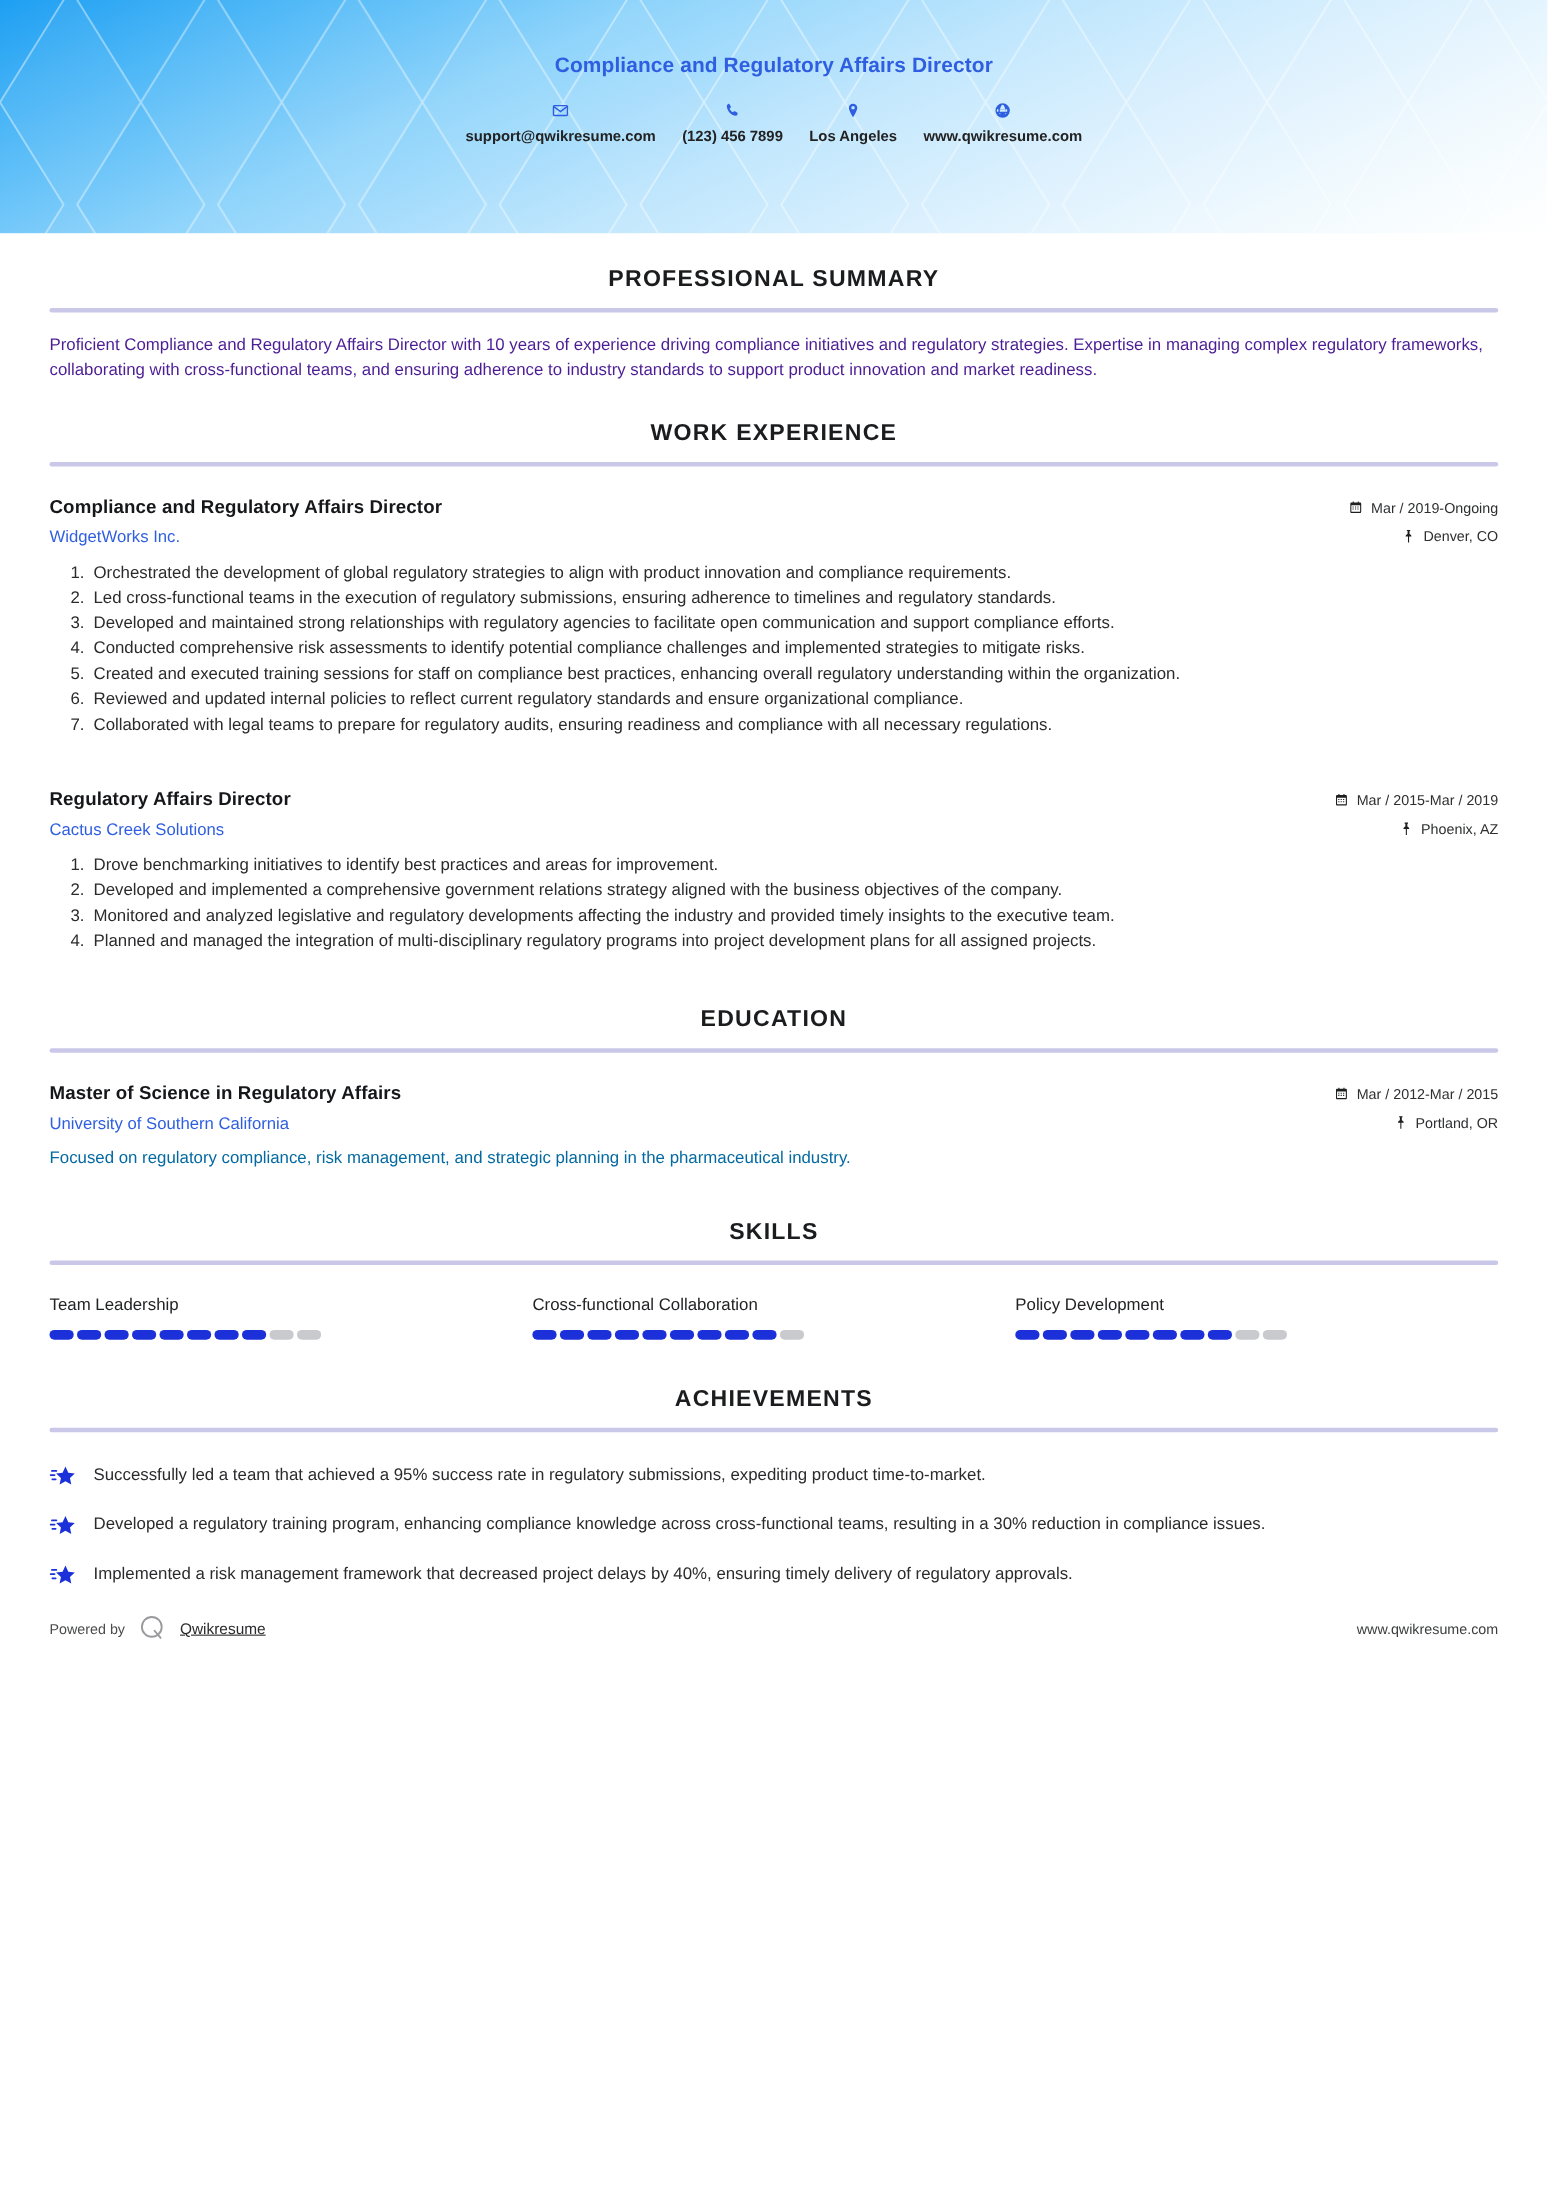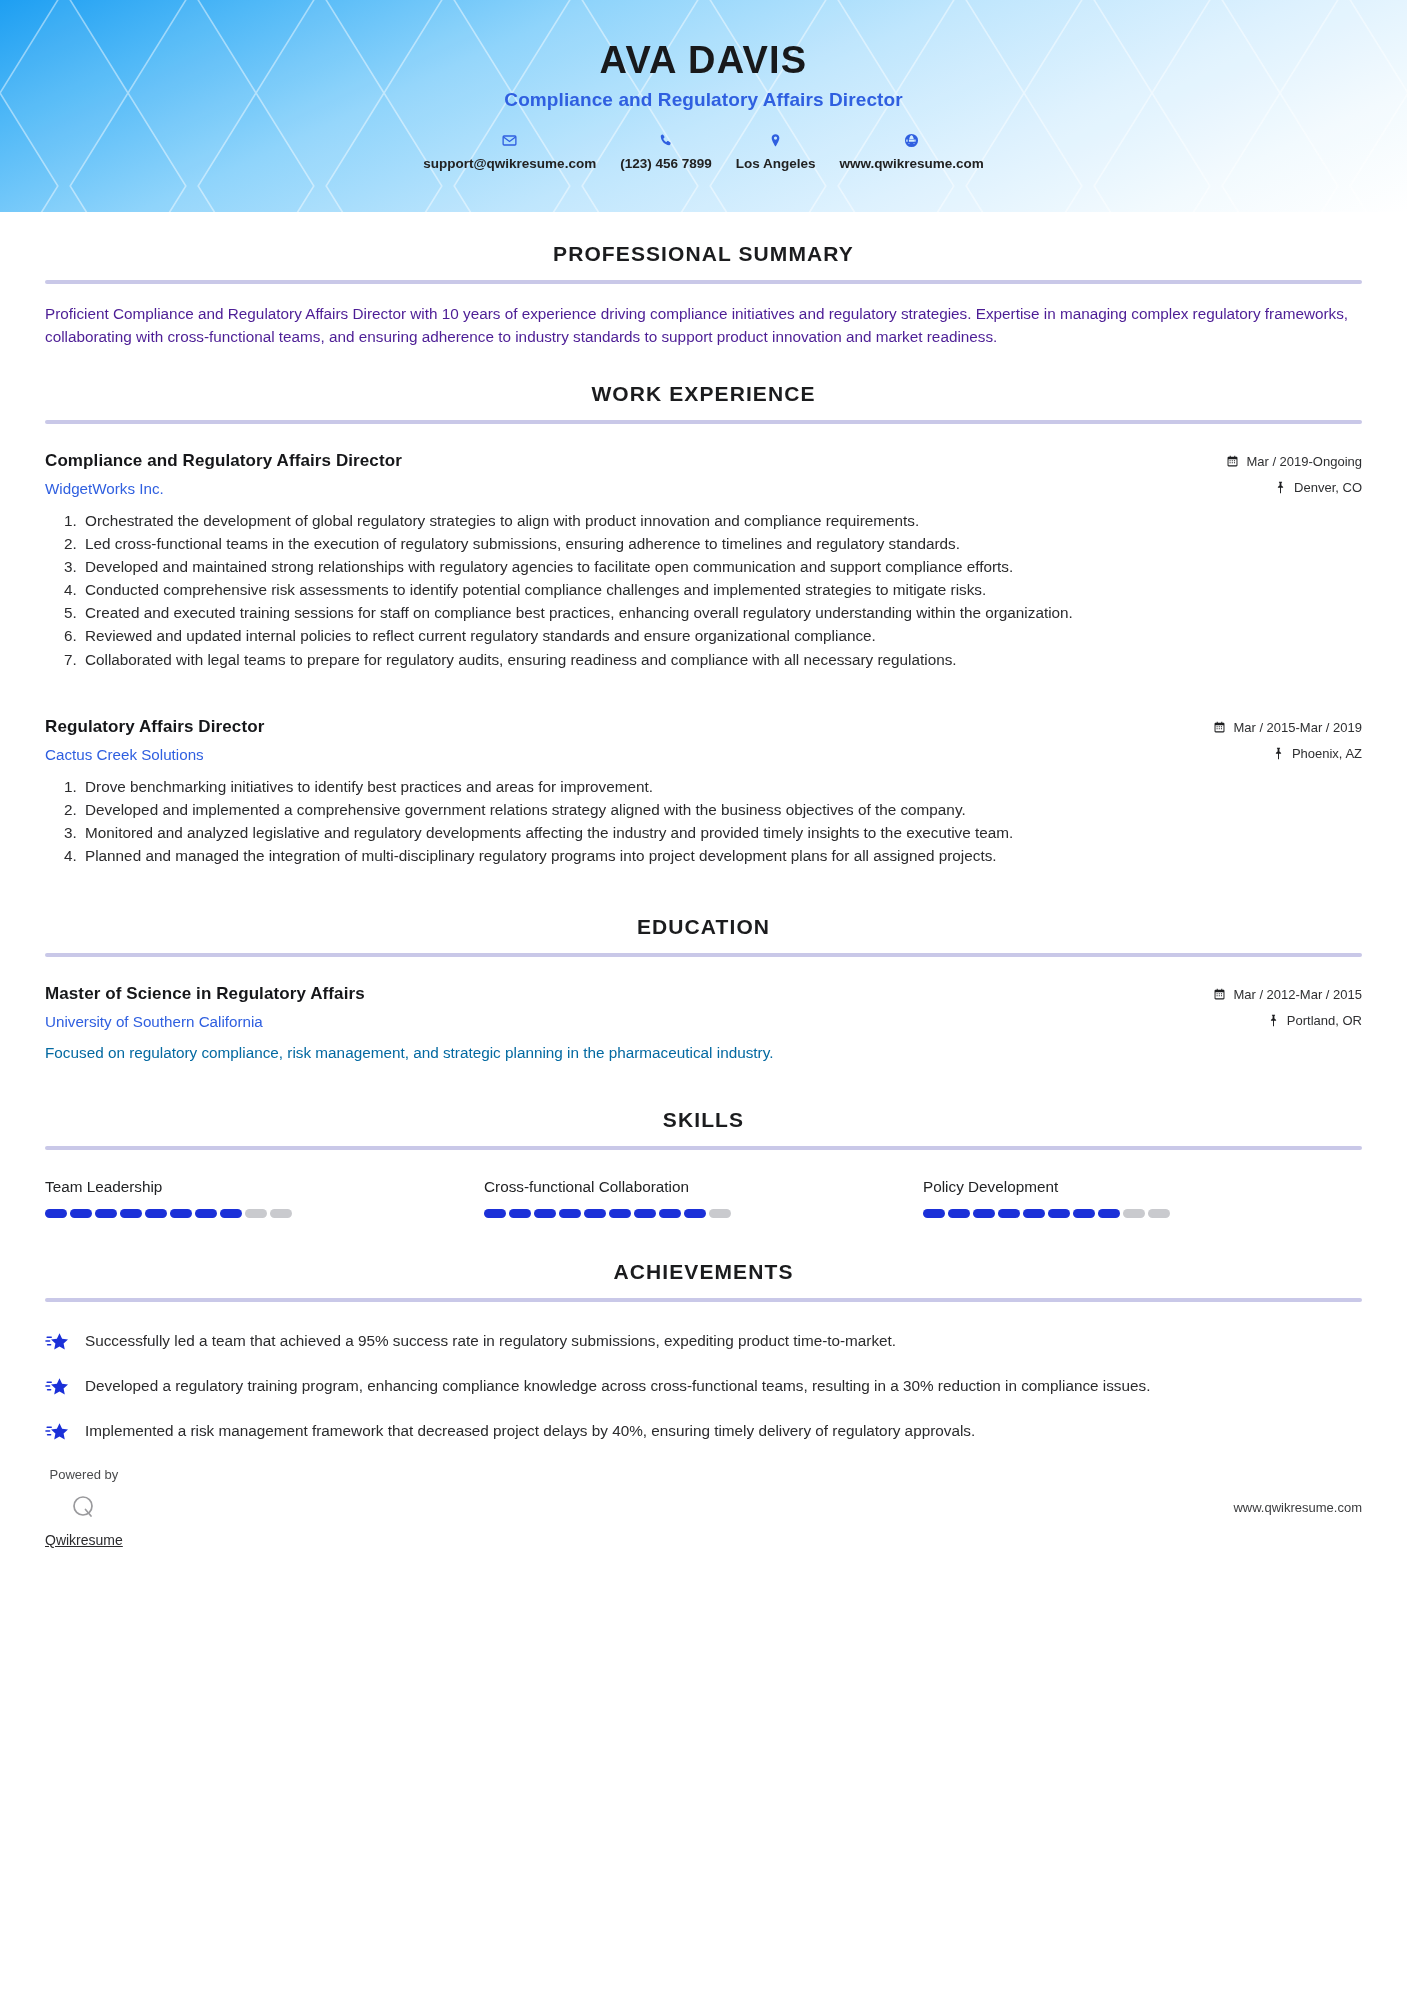--- a/index.html
+++ b/index.html
@@ -222,21 +222,20 @@
     display: flex;
     align-items: center;
     justify-content: space-between;
   }
   .powered {
     display: flex;
     align-items: center;
     gap: 12px;
     font-size: 13px;
     color: #4a4b4d;
-    flex-direction: column;
   }
   .qlogo { width: 26px; height: 26px; }
   .qlogo svg { display: block; }
   .brand-link {
     font-size: 14px;
     color: #2b2b2d;
     text-decoration: underline;
   }
   .footer-url {
     font-size: 13px;
@@ -253,21 +252,20 @@
       <defs>
         <pattern id="dmd" width="128" height="186" patternUnits="userSpaceOnUse">
           <path d="M64 -10 L128 93 L64 196 L0 93 Z" fill="none" stroke="#ffffff" stroke-opacity="0.85" stroke-width="1.6"></path>
           <path d="M64 -10 L128 93 L64 196 L0 93 Z" fill="#ffffff" fill-opacity="0.10"></path>
         </pattern>
       </defs>
       <rect x="-20" y="-20" width="1450" height="250" fill="url(#dmd)"></rect>
     </svg>
 
     <div class="header-inner">
-      <div class="name">AVA DAVIS</div>
       <div class="role">Compliance and Regulatory Affairs Director</div>
 
       <div class="contact">
         <span class="citem">
           <span class="ico">
             <svg width="15" height="15" viewBox="0 0 16 16" fill="none" stroke="currentColor" stroke-width="1.4">
               <rect x="1.2" y="3.2" width="13.6" height="9.6" rx="1"></rect>
               <path d="M1.6 4.2 L8 9 L14.4 4.2"></path>
             </svg>
           </span>

